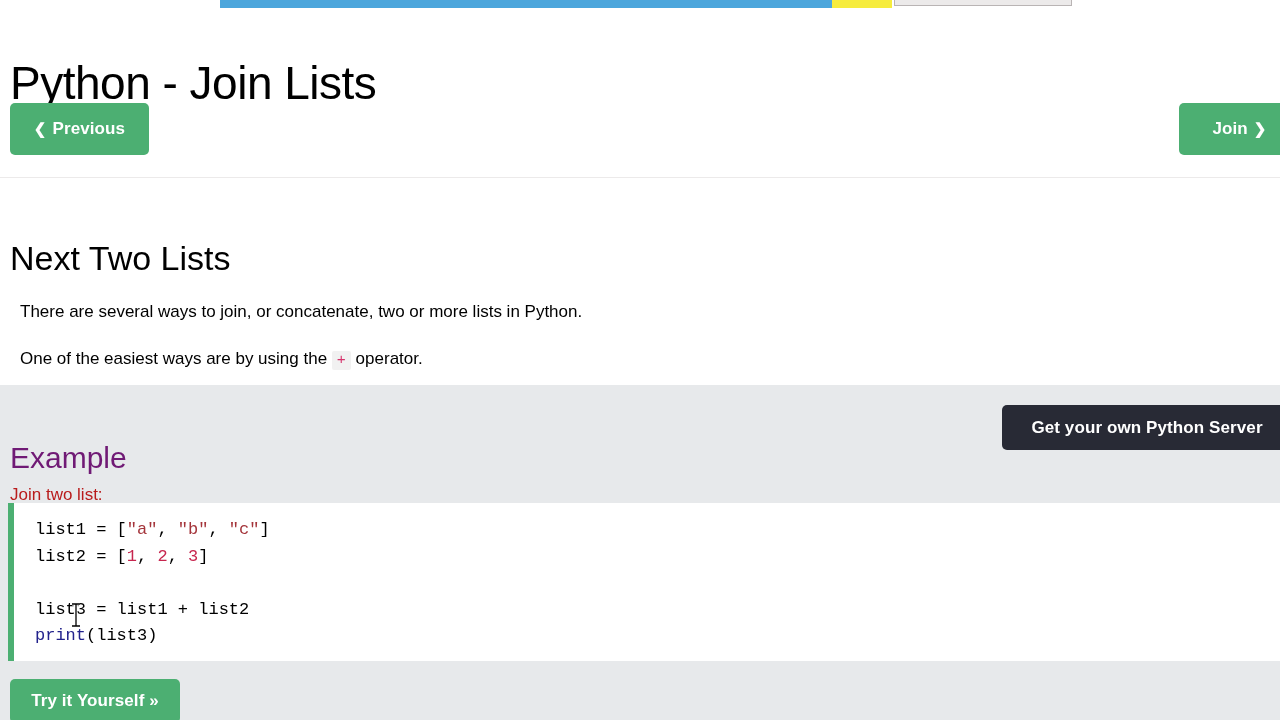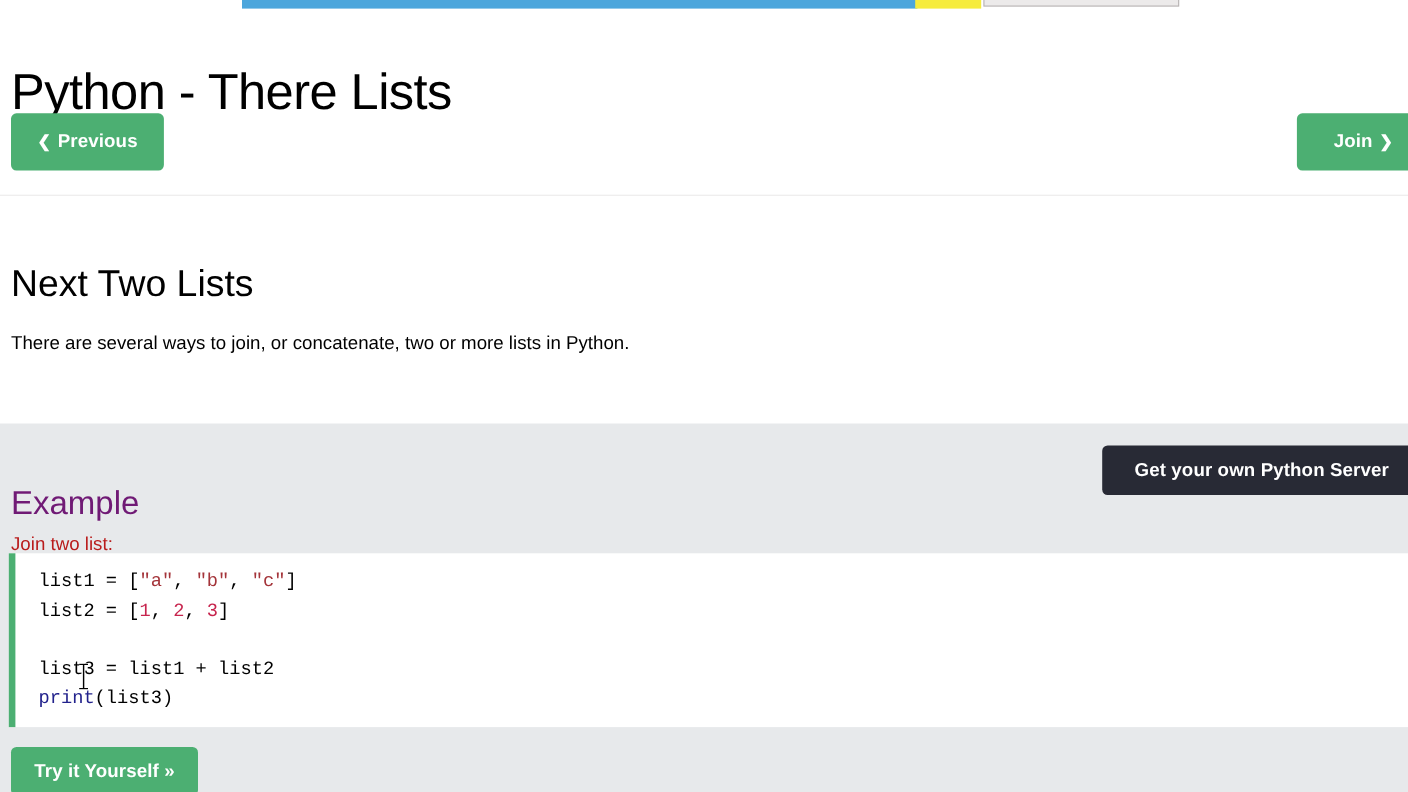--- a/index.html
+++ b/index.html
@@ -108,21 +108,21 @@
     position: absolute;
     left: 10px; top: 208px;
     font-size: 34px;
     font-weight: 400;
     line-height: 44px;
     color: #000000;
     white-space: nowrap;
   }
   .para {
     position: absolute;
-    left: 10px;
+    left: 20px;
     font-size: 17px;
     line-height: 24px;
     color: #000000;
     white-space: nowrap;
   }
   .para-1 { top: 283px; }
   .para-2 { top: 330px; }
   .inline-code {
     font-family: "Liberation Mono", monospace;
     font-size: 15px;
@@ -241,37 +241,42 @@
 <div id="page">
 
   <div class="topnav">
     <div class="topnav-bar"></div>
 
     <div class="topnav-searchbtn"></div>
     <div class="topnav-searchbox" placeholder=""></div>
 
   </div>
 
-  <h1 class="page-title">Python - There Lists</h1>
+  <h1 class="page-title">Python - Join Lists</h1>
 
   <button class="nav-btn btn-prev">
     <span class="chev">❮</span>
     <span>Previous</span>
   </button>
 
   <button class="nav-btn btn-next">
     <span>Join</span>
     <span class="chev">❯</span>
   </button>
 
   <div class="divider"></div>
 
   <h2 class="section-title">Next Two Lists</h2>
 
   <p class="para para-1">There are several ways to join, or concatenate, two or more lists in Python.</p>
+  <p class="para para-2">
+    <span>One of the easiest ways are by using the</span>
+    <code class="inline-code">+</code>
+    <span>operator.</span>
+  </p>
 
   <div class="example-wrap">
     <h3 class="example-title">Example</h3>
   </div>
 
   <button class="server-btn">
     <span>Get your own Python Server</span>
   </button>
 
   <p class="example-sub">Join two list:</p>

